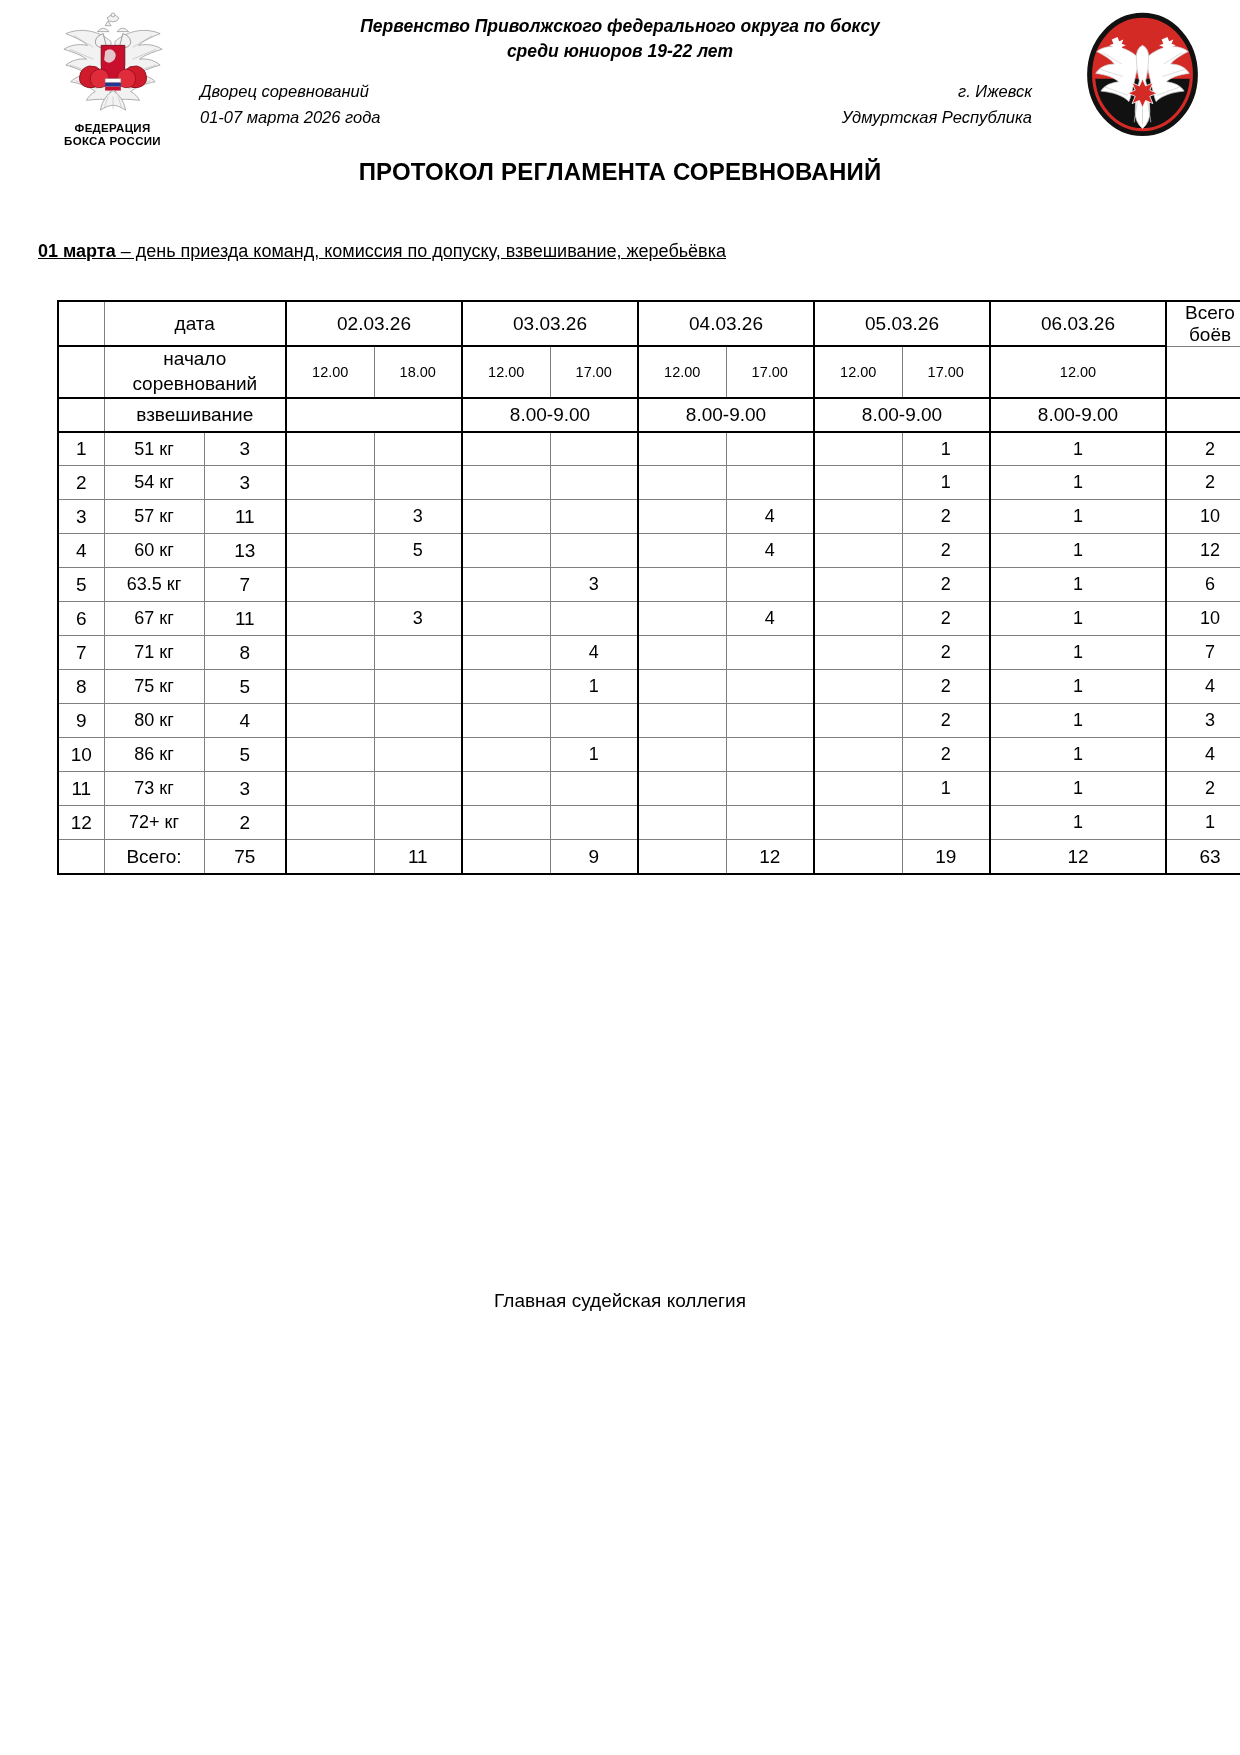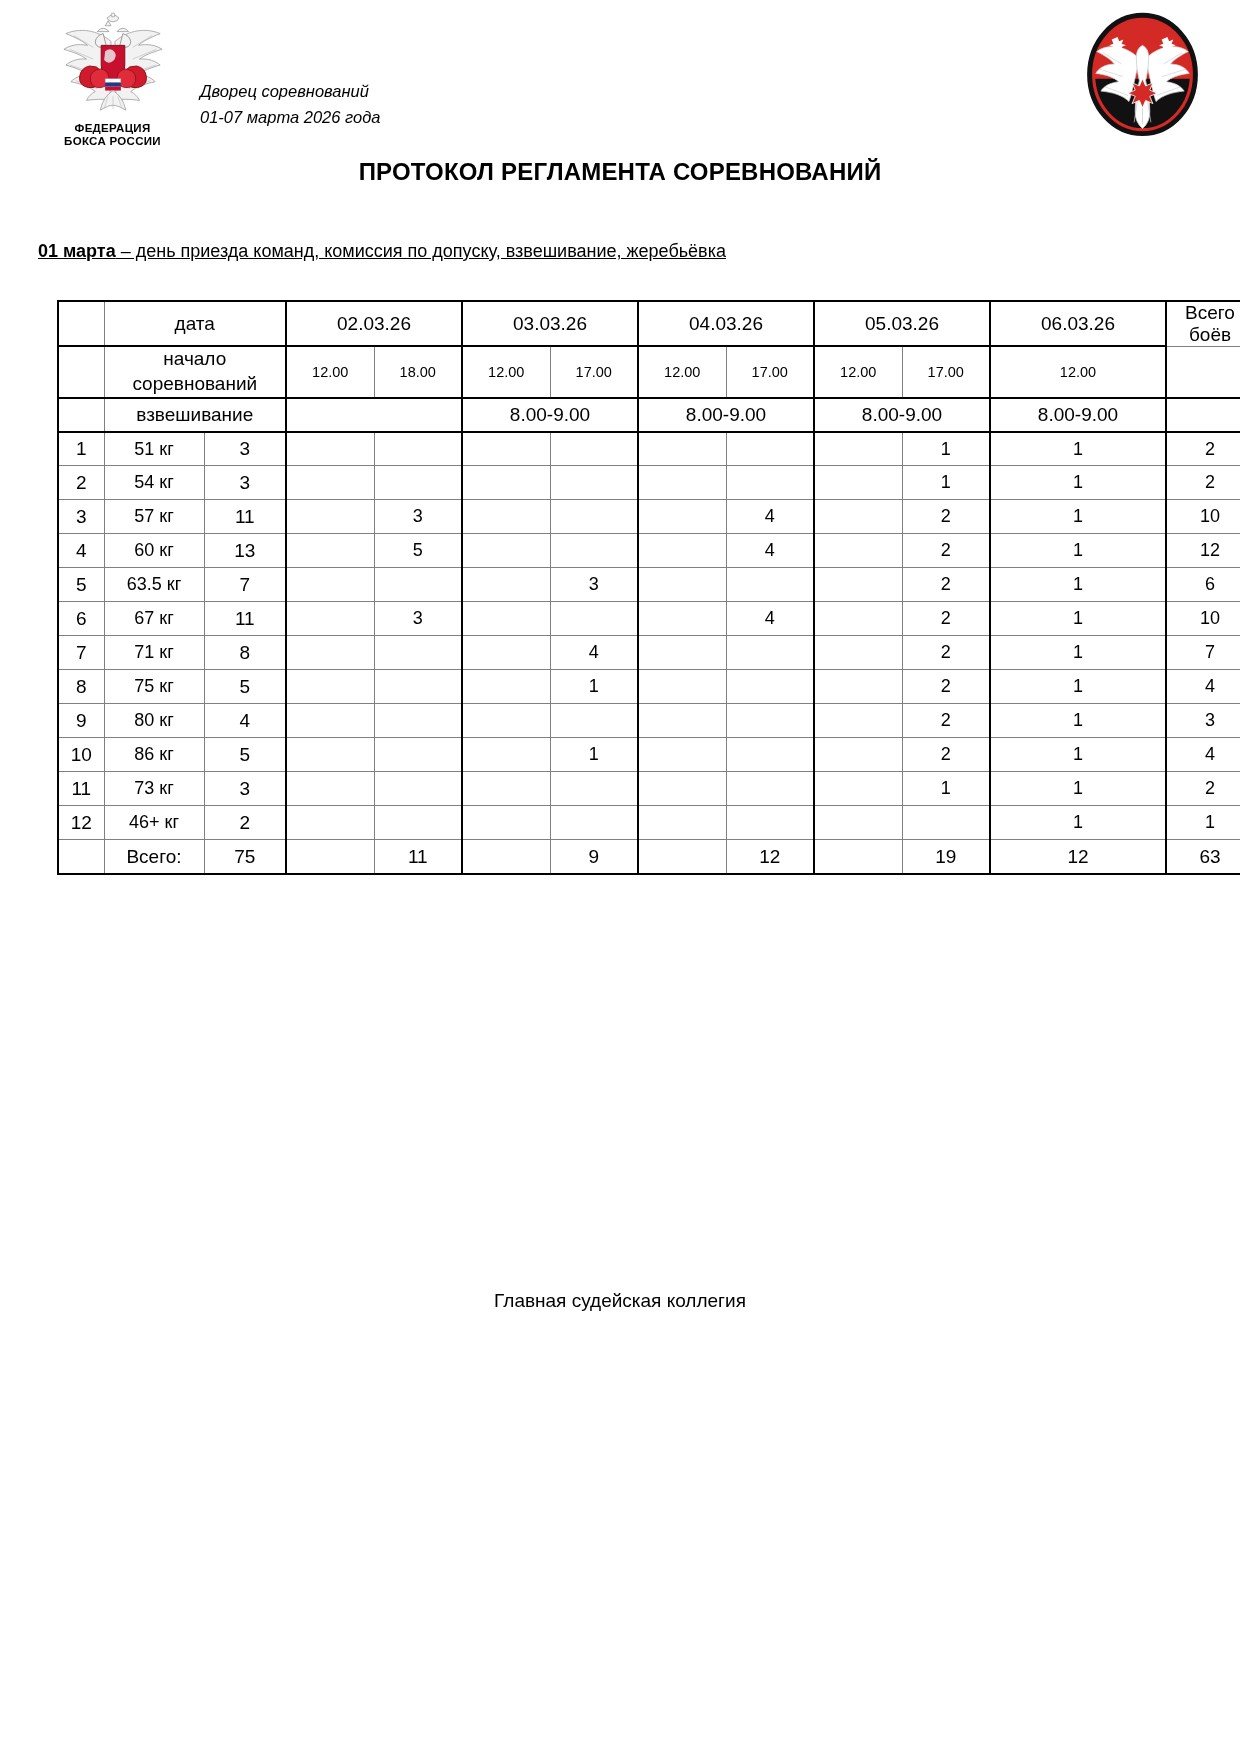--- a/index.html
+++ b/index.html
@@ -164,25 +164,33 @@
       <g stroke="#bbbbbb" stroke-width=".6" fill="none">
         <path d="M55 86 L51 98 M60 86 L60 99 M65 86 L69 98"></path>
       </g>
     </svg>
     <div class="caption">
       <div>ФЕДЕРАЦИЯ</div>
       <div>БОКСА РОССИИ</div>
     </div>
   </div>
 
+  <div class="head-title">
+    <div>Первенство  Приволжского федерального округа   по боксу</div>
+    <div>среди юниоров 19-22 лет</div>
+  </div>
 
   <div class="head-sub">
     <div class="col-l">
       <div>Дворец соревнований</div>
       <div>01-07 марта  2026 года</div>
+    </div>
+    <div class="col-r">
+      <div>г. Ижевск</div>
+      <div>Удмуртская Республика</div>
     </div>
   </div>
 
   <div class="logo-right">
     <svg viewBox="0 0 120 125" width="125" height="130">
       <ellipse cx="60" cy="62" rx="52" ry="58" fill="#111111"></ellipse>
       <ellipse cx="60" cy="62" rx="47" ry="53" fill="#d32a26"></ellipse>
       <path d="M13 66 a47 53 0 0 0 94 0 z" fill="#111111"></path>
       <ellipse cx="60" cy="62" rx="47" ry="53" fill="none" stroke="#d32a26" stroke-width="3"></ellipse>
       <ellipse cx="60" cy="62" rx="52" ry="58" fill="none" stroke="#111111" stroke-width="2.5"></ellipse>
@@ -448,21 +456,21 @@
       <td></td>
       <td class="bl"></td>
       <td></td>
       <td class="bl"></td>
       <td>1</td>
       <td class="bl">1</td>
       <td class="bl br">2</td>
     </tr>
     <tr>
       <td class="num-col bl">12</td>
-      <td class="wt-col">46+ кг</td>
+      <td class="wt-col">72+ кг</td>
       <td class="pt-col">2</td>
       <td class="bl"></td>
       <td></td>
       <td class="bl"></td>
       <td></td>
       <td class="bl"></td>
       <td></td>
       <td class="bl"></td>
       <td></td>
       <td class="bl">1</td>

